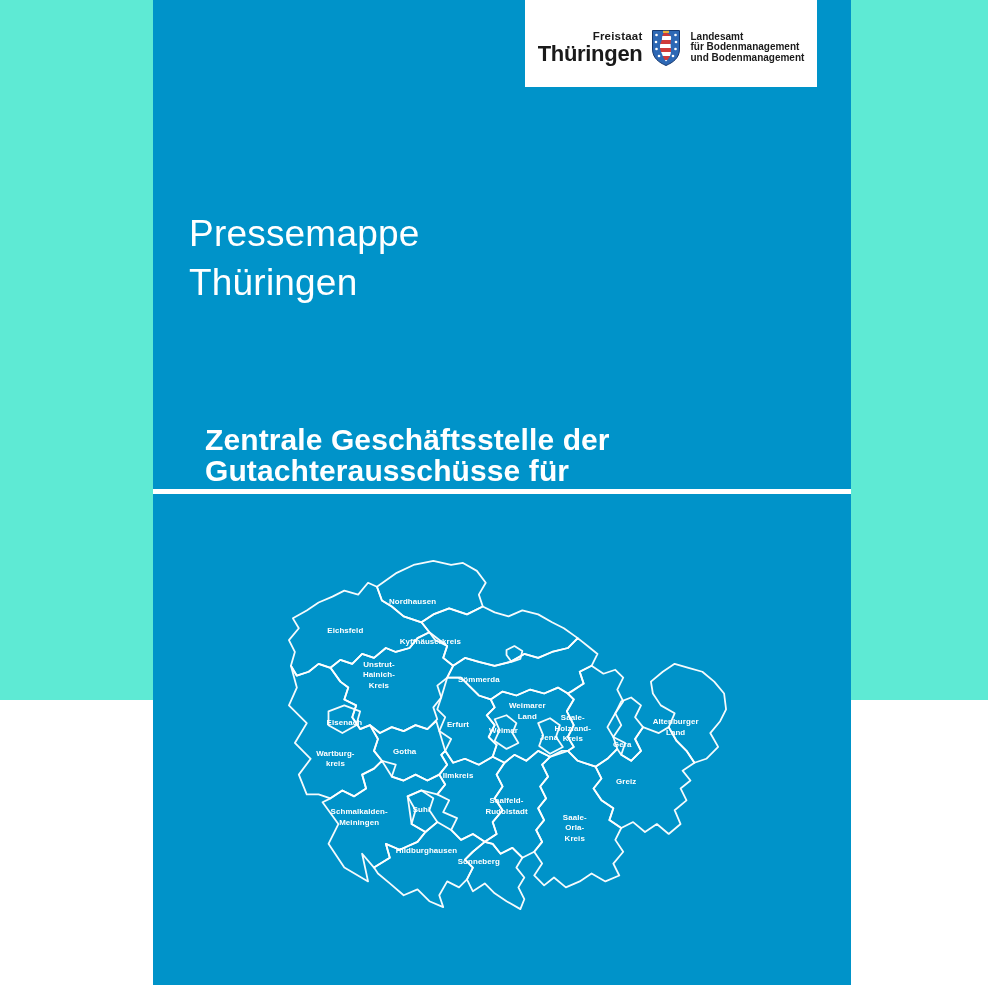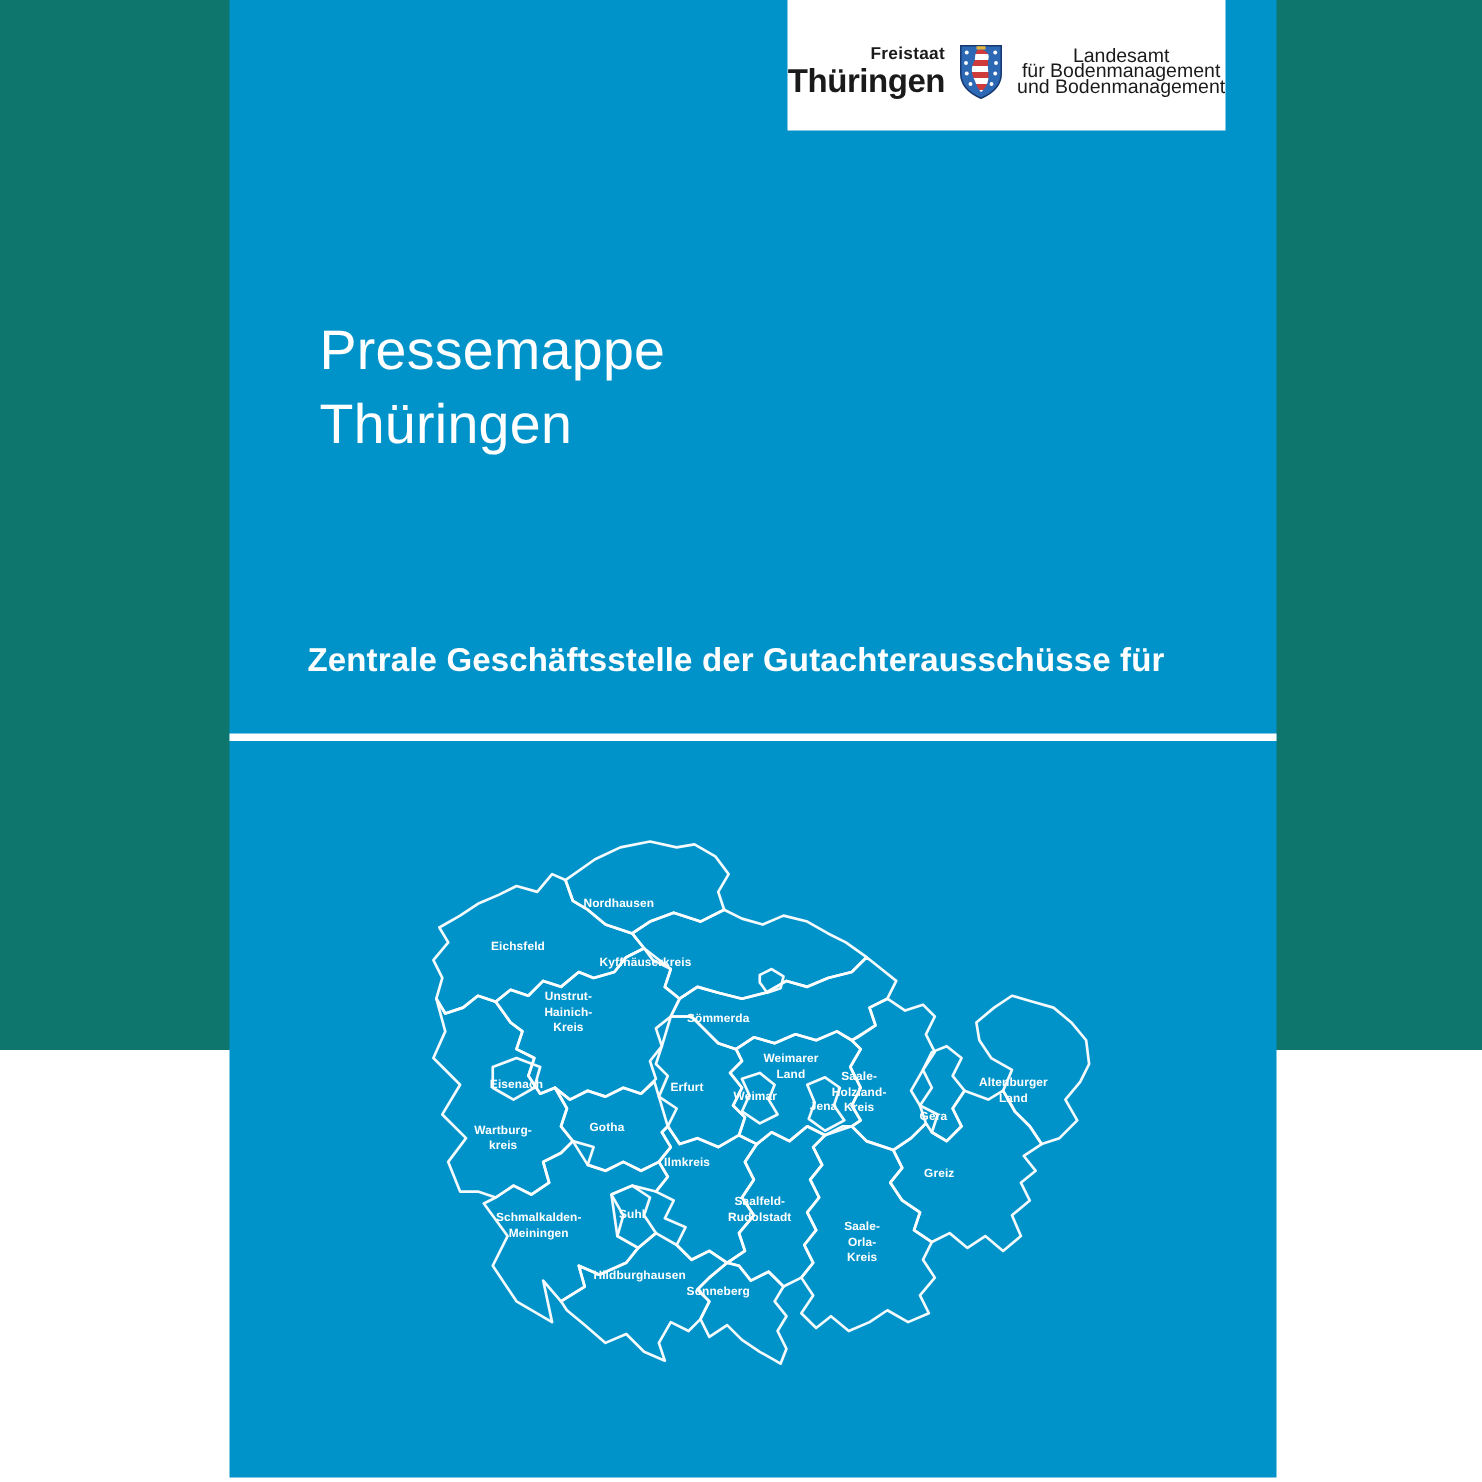--- a/index.html
+++ b/index.html
@@ -2,51 +2,51 @@
 <html style="--accent: #0093c9; --white: #ffffff;"><head>
 <meta charset="utf-8">
 <style>
   :root{
     --accent:#0093c9;
     --white:#ffffff;
   }
   *{margin:0;padding:0;box-sizing:border-box;}
   html,body{width:988px;height:988px;background:#ffffff;overflow:hidden;
     font-family:"Liberation Sans","DejaVu Sans",sans-serif;}
-  .page{position:relative;width:988px;height:700px;background:#0f766e;}
+  .page{position:relative;width:988px;height:700px;background:#5eead4;}
 
   .blue-panel{
     position:absolute;left:153px;top:0;width:698px;height:985px;
     background:var(--accent);
   }
 
   
   .logo-box{
     position:absolute;left:372px;top:0;width:292px;height:87px;
     background:#ffffff;
     display:flex;align-items:center;justify-content:center;gap:9px;
     padding-top:8px;
   }
   .logo-wordmark{display:flex;flex-direction:column;align-items:flex-end;color:#1a1a1a;}
   .logo-freistaat{font-size:11.5px;font-weight:700;letter-spacing:.2px;line-height:12px;}
   .logo-thueringen{font-size:22px;font-weight:700;letter-spacing:-.3px;line-height:23px;}
   .coat{display:block;}
-  .logo-agency{color:#1a1a1a;font-size:13px;line-height:10.5px;font-weight:400;text-align:center;}
+  .logo-agency{color:#1a1a1a;font-size:10px;line-height:10.5px;font-weight:700;}
 
   
   .title{
-    position:absolute;left:60px;top:210px;color:#ffffff;
+    position:absolute;left:36px;top:210px;color:#ffffff;
     font-size:37px;line-height:48.5px;font-weight:400;letter-spacing:.2px;
   }
   .title span{display:block;}
 
   
   .subtitle{
     position:absolute;left:52px;top:425px;color:#ffffff;
-    font-size:22px;line-height:30.5px;font-weight:700;letter-spacing:.1px;
+    font-size:30px;line-height:30.5px;font-weight:700;letter-spacing:.1px;
   }
   .subtitle span{display:block;}
 
   
   .divider{
     position:absolute;left:0;top:489px;width:698px;height:5px;background:#ffffff;
   }
 
   
   .map{position:absolute;left:130px;top:553px;width:450px;height:372px;}

